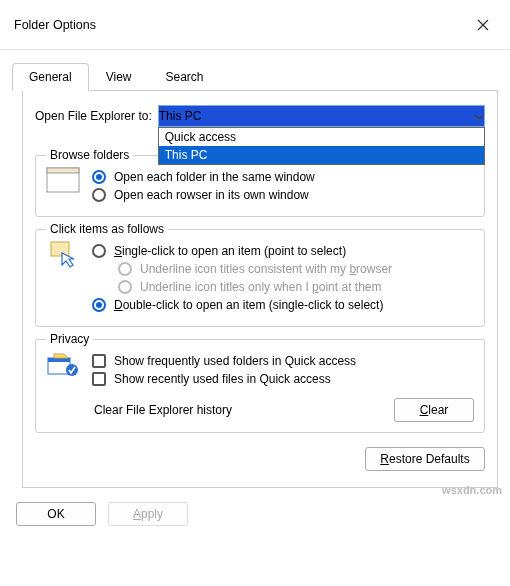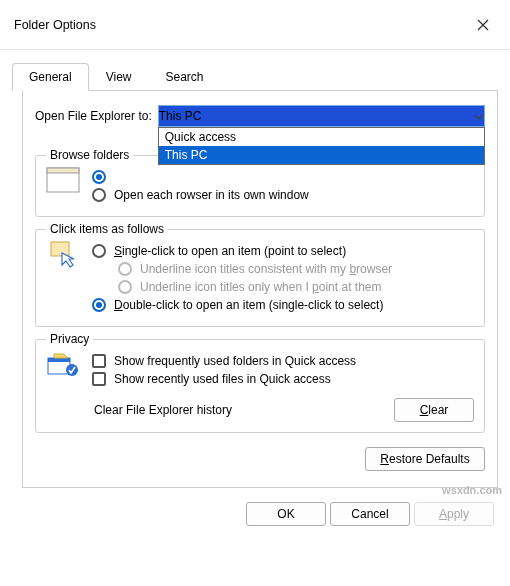--- a/index.html
+++ b/index.html
@@ -24,21 +24,21 @@
   .radio-row, .check-row { display: flex; align-items: center; margin: 4px 0; }
   .radio, .check { width: 14px; height: 14px; border-radius: 50%; border: 2px solid #555; margin-right: 8px; display: inline-flex; align-items: center; justify-content: center; flex-shrink: 0; }
   .radio.selected { border-color: #0a64d1; border-width: 2px; }
   .radio.selected::after { content: ""; width: 6px; height: 6px; background: #0a64d1; border-radius: 50%; }
   .radio.disabled { border-color: #bbb; }
   .check { border-radius: 2px; }
   .disabled-text { color: #999; }
   .icon-box { width: 34px; height: 28px; margin-right: 12px; flex-shrink: 0; display: flex; align-items: center; justify-content: center; }
   .button { min-width: 80px; height: 24px; border: 1px solid #aaa; background: #fdfdfd; border-radius: 3px; cursor: pointer; display: inline-flex; align-items: center; justify-content: center; padding: 0 14px; }
   .button.disabled { color: #aaa; border-color: #ddd; cursor: default; }
-  .bottom-bar { display: flex; justify-content: flex-end; gap: 4px; padding: 14px 16px; }
+  .bottom-bar { display: flex; justify-content: flex-start; gap: 12px; padding: 14px 16px; }
   .restore-row { display: flex; justify-content: flex-end; margin-top: 14px; }
   .clear-row { display: flex; align-items: center; margin-top: 8px; margin-left: 48px; }
   .clear-row .button { margin-left: auto; }
   .priv-icon svg { width: 34px; height: 28px; }
   .u { text-decoration: underline; }
   .watermark { position: absolute; right: 8px; bottom: 90px; color: #bbb; font-size: 11px; font-weight: bold; }
 </style>
 </head>
 <body>
 
@@ -82,20 +82,21 @@
       <div style="display:flex">
         <div class="icon-box">
           <svg width="34" height="26" viewBox="0 0 34 26">
               <rect x="1" y="1" width="32" height="24" fill="#fff" stroke="#999"></rect>
               <rect x="1" y="1" width="32" height="5" fill="#f0e6c8" stroke="#999"></rect>
             </svg>
         </div>
         <div style="flex:1">
           <div class="radio-row">
             <span class="radio selected"></span>
+            <span><span>Open each folder in the same window</span></span>
           </div>
           <div class="radio-row">
             <span class="radio"></span>
             <span>Open each rowser in its own window</span>
           </div>
         </div>
       </div>
     </div>
 
     <div class="group">
@@ -161,15 +162,14 @@
       <div class="button" style="min-width:120px"><span class="u">R</span>estore Defaults</div>
     </div>
 
   </div>
 </div>
 
 <div class="watermark">wsxdn.com</div>
 
 <div class="bottom-bar">
   <div class="button">OK</div>
-  <div class="button">Cancel</div>
   <div class="button disabled"><span class="u">A</span>pply</div>
 </div>
 
 </body></html>

